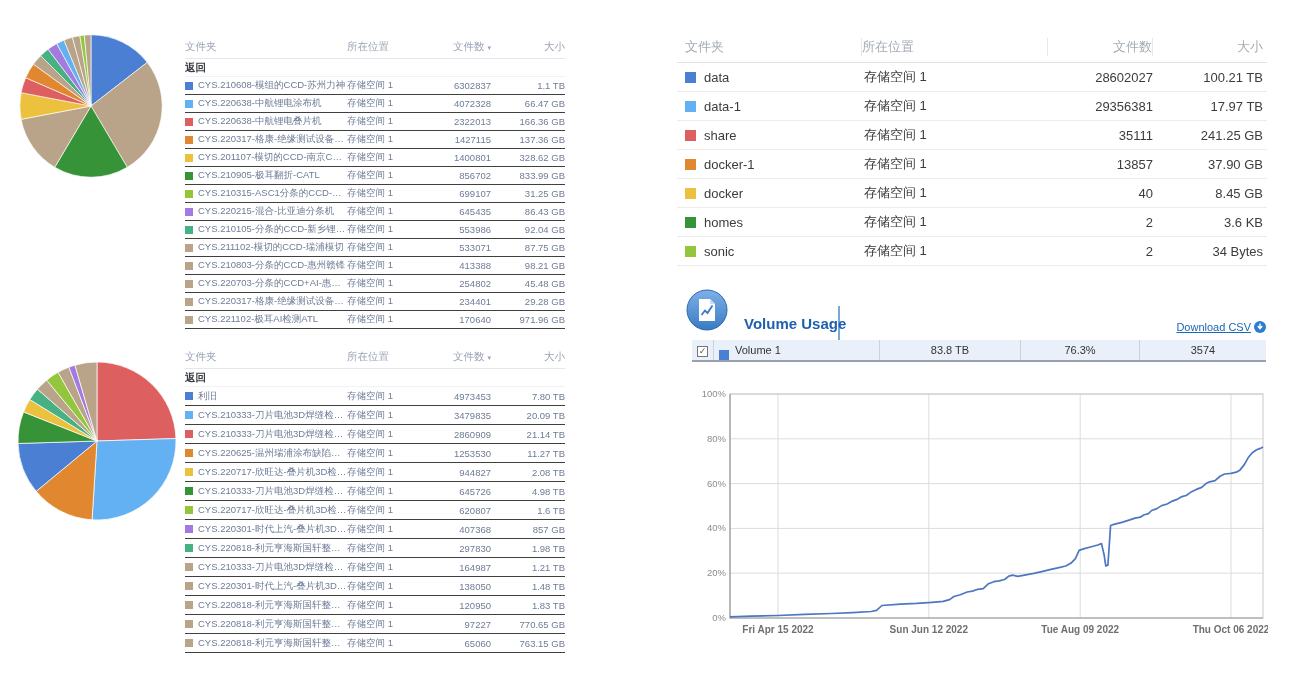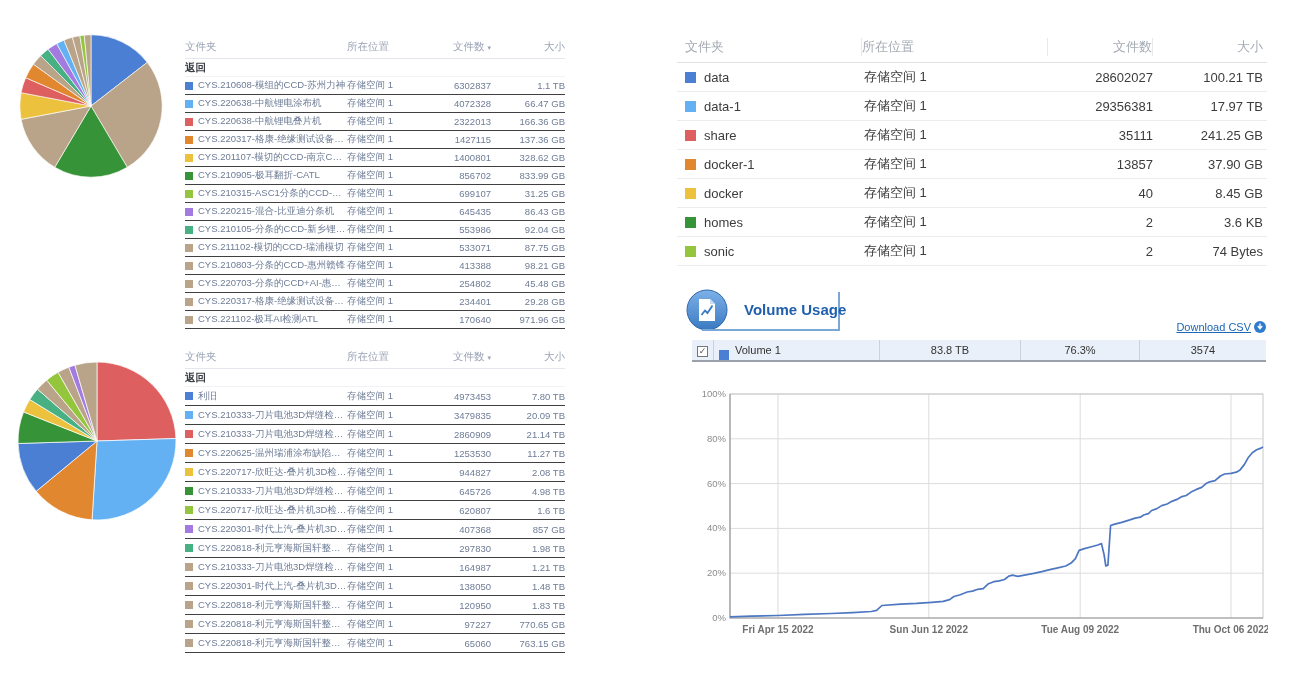--- a/index.html
+++ b/index.html
@@ -28,21 +28,21 @@
   .rt .hdr .cell{height:18px;line-height:18px;}
   .rt .hdr .cell:not(:last-child){border-right:1px solid #e8e8e8;}
   .rt .row{display:flex;align-items:center;height:28px;border-bottom:1px solid #ececec;font-size:13px;color:#3c3c3c;cursor:pointer;}
   .rt .name{flex:1;display:flex;align-items:center;padding-left:8px;min-width:0;overflow:hidden;}
   .rt .chip{width:11px;height:11px;margin-right:8px;flex:none;display:inline-block;}
   .rt .loc{width:185px;flex:none;}
   .rt .files{width:104px;flex:none;text-align:right;}
   .rt .size{width:110px;flex:none;text-align:right;padding-right:4px;}
 
   
-  .vu-tab{position:absolute;left:702px;top:292px;width:136px;height:37px;
+  .vu-tab{position:absolute;left:702px;top:306px;width:136px;height:37px;
           border-bottom:2px solid #7aa7d6;border-right:2px solid #7aa7d6;}
   .vu-title{position:absolute;left:42px;top:9px;font-size:15px;font-weight:bold;color:#1f5fae;white-space:nowrap;}
   .vu-icon{position:absolute;left:686px;top:289px;}
   .dl{position:absolute;left:1066px;top:321px;width:200px;text-align:right;font-size:11px;}
   .dl a{color:#1b66b5;text-decoration:underline;cursor:pointer;}
   .dl .dlic{display:inline-block;vertical-align:-2px;margin-left:3px;}
 
   .vt{position:absolute;left:692px;top:340px;width:574px;font-size:11px;}
   .vt .hrow{display:flex;height:21px;background:linear-gradient(#a0a0a0,#7d7d7d);color:#fff;align-items:center;text-align:center;font-weight:bold;}
   .vt .hc{border-right:1px solid #b9b9b9;height:21px;line-height:21px;box-sizing:border-box;}
@@ -436,21 +436,21 @@
         <div class="cell files">2</div>
         <div class="cell size">3.6 KB</div>
       </div>
       <div class="row">
         <div class="cell name">
           <span class="chip" style="background: rgb(147, 198, 60);"></span>
           <span class="nm">sonic</span>
         </div>
         <div class="cell loc">存储空间 1</div>
         <div class="cell files">2</div>
-        <div class="cell size">74 Bytes</div>
+        <div class="cell size">34 Bytes</div>
       </div>
     </div>
 </div>
 
 <div class="vu-icon">
   <svg width="42" height="42" viewBox="0 0 42 42">
     <defs>
       <linearGradient id="bg" x1="0" y1="0" x2="0" y2="1">
         <stop offset="0" stop-color="#7db1e8"></stop>
           <stop offset="1" stop-color="#3a7ac2"></stop>

